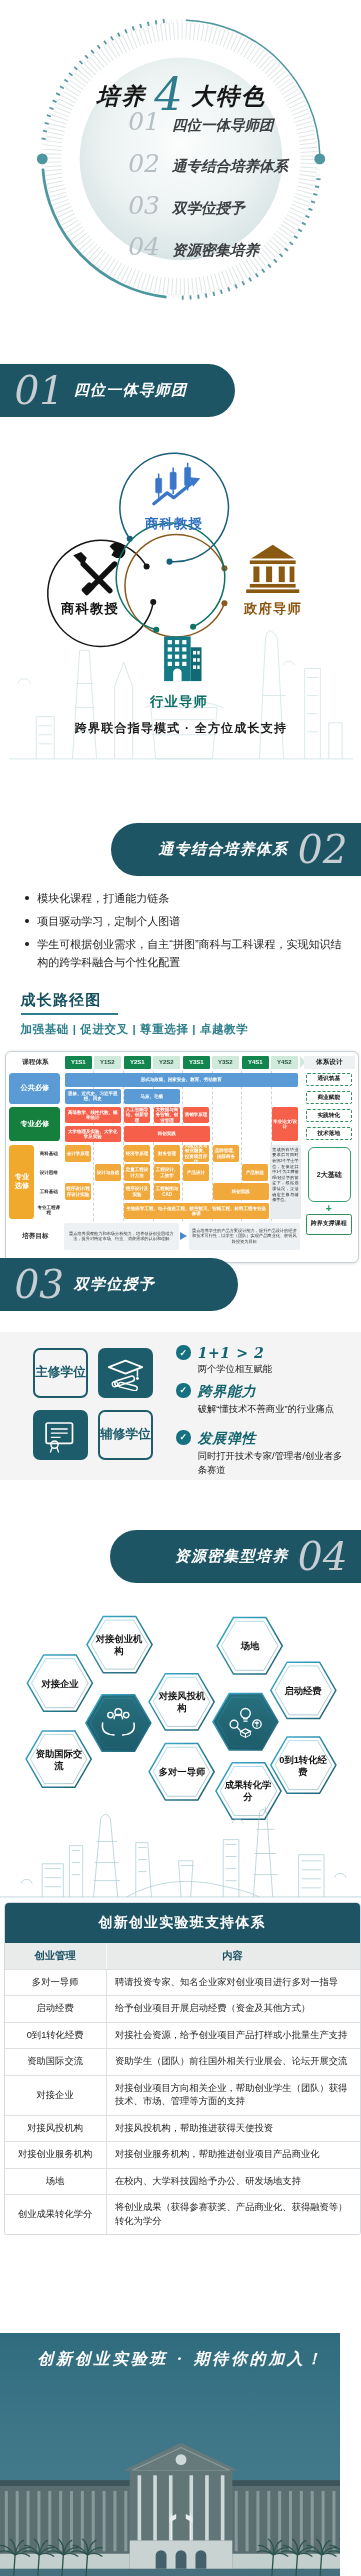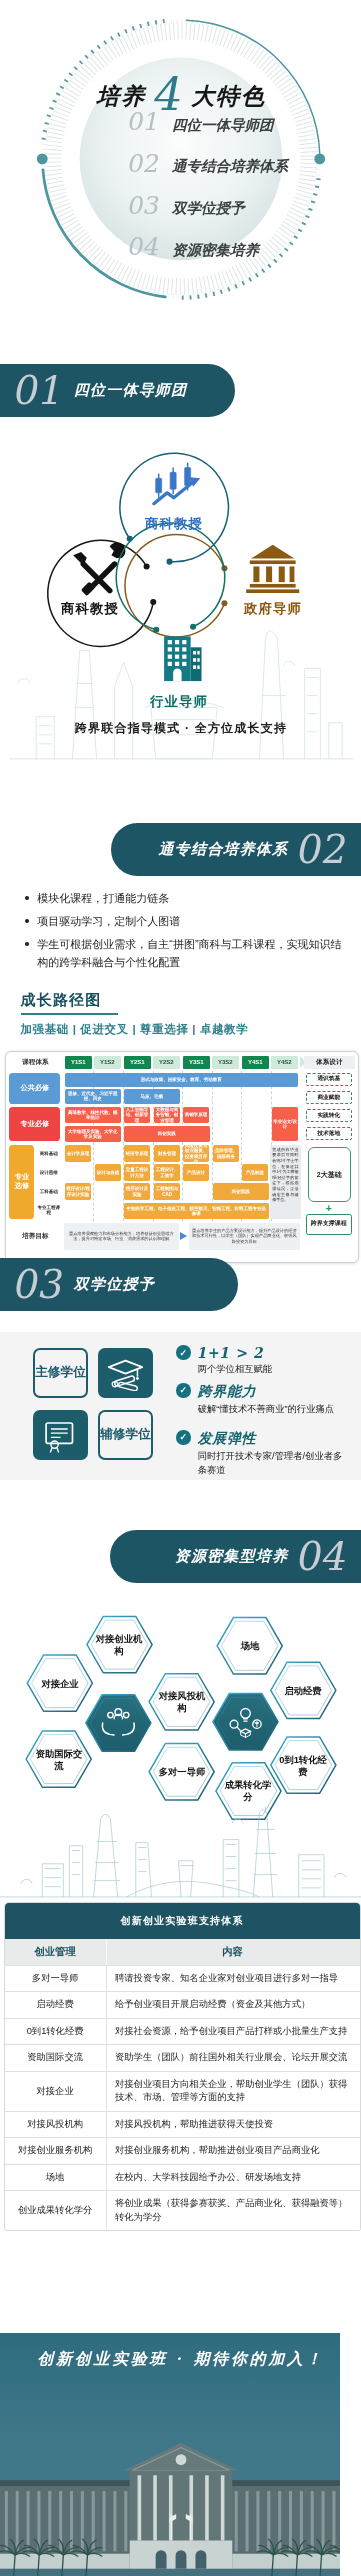--- a/index.html
+++ b/index.html
@@ -52,21 +52,21 @@
   .pt-title{font:italic 700 14px "DejaVu Serif",serif;color:#14646f;letter-spacing:0.6px;}
   .pt-desc{font-size:9.3px;color:#202020;line-height:1.5;margin-top:1.8px;font-weight:500;}
   .check{width:14.5px;height:14.5px;border-radius:50%;background:#15707f;color:#fff;font-size:9px;font-weight:bold;
          display:flex;align-items:center;justify-content:center;flex:none;}
   .point{position:absolute;left:176px;display:flex;gap:7.2px;width:170px;}
   
   .hex-label{position:absolute;width:55px;text-align:center;font-size:9.3px;font-weight:bold;color:#141414;
              line-height:1.3;transform:translate(-50%,-50%);}
   
   .stable{position:absolute;top:1894px;left:3.6px;width:355px;border:0.6px solid #d6dadd;border-radius:4.8px 4.8px 2.4px 2.4px;overflow:hidden;background:#fff;}
-  .stable .title{background:#1d5363;color:#fff;font-size:10px;font-weight:900;letter-spacing:1.2px;
+  .stable .title{background:#1d5363;color:#fff;font-size:14px;font-weight:900;letter-spacing:1.2px;
                  text-align:center;padding:11px 0;}
   .stable .head{display:flex;background:#e9eaea;color:#17505f;font-weight:bold;font-size:10.3px;}
   .stable .head .c1,.stable .row .c1{width:101px;flex:none;display:flex;align-items:center;justify-content:center;text-align:center;padding:6px 3.6px;box-sizing:border-box;}
   .stable .head .c2,.stable .row .c2{flex:1;display:flex;align-items:center;padding:6px 9.7px 6px 8.4px;box-sizing:border-box;border-left:0.6px solid #e0e3e5;}
   .stable .head .c2{justify-content:center;border-left:0.6px solid #f7f8f8;}
   .stable .row{display:flex;border-top:0.6px solid #dde1e3;font-size:9.3px;color:#1d1d1d;line-height:1.45;}
   
   .footer{position:absolute;top:2325px;left:0;width:340px;height:251px;
           background:linear-gradient(180deg,#2f6b7e 0%,#3e7688 38%,#4a7e8d 100%);overflow:hidden;}
   .slogan{position:absolute;top:15.7px;left:0;width:362px;text-align:center;color:#fff;
@@ -247,21 +247,21 @@
       <div class="cell" style="left:294px;top:3.6px;width:0;height:0;border-top:6.6px solid transparent;border-bottom:6.6px solid transparent;border-left:6px solid #cfeadb"></div>
       <div class="cell" style="left:298px;top:3.6px;width:51px;height:13.3px;background:#eef1f2;font-size:6.6px;font-weight:bold;color:#222;border-radius:1.2px">体系设计</div>
       <div class="vline" style="left:87px;top:19.3px;height:150px"></div>
       <div class="vline" style="left:117px;top:19.3px;height:150px"></div>
       <div class="vline" style="left:147px;top:19.3px;height:150px"></div>
       <div class="vline" style="left:176px;top:19.3px;height:150px"></div>
       <div class="vline" style="left:206px;top:19.3px;height:150px"></div>
       <div class="vline" style="left:235px;top:19.3px;height:150px"></div>
       <div class="vline" style="left:265px;top:19.3px;height:150px"></div>
       <div class="cell glabel" style="left:3.6px;top:20.5px;width:51px;height:31px;background:#5b9bd5;padding:0 2.4px">公共必修</div>
-      <div class="cell glabel" style="left:3.6px;top:55px;width:51px;height:34px;background:#ef4444;padding:0 2.4px">专业必修</div>
+      <div class="cell glabel" style="left:3.6px;top:55px;width:51px;height:34px;background:#15803d;padding:0 2.4px">专业必修</div>
       <div class="cell glabel" style="left:3.6px;top:93px;width:25px;height:74px;background:#f0a92c;padding:0 2.4px">专业选修</div>
       <div class="cell sub" style="left:31px;top:93px;width:24px;height:17px">商科基础</div>
       <div class="cell sub" style="left:31px;top:112px;width:24px;height:17px">设计思维</div>
       <div class="cell sub" style="left:31px;top:131px;width:24px;height:17px">工科基础</div>
       <div class="cell sub" style="left:31px;top:148px;width:24px;height:20.5px">专业工程课程</div>
       <div class="cell" style="left:3.6px;top:170px;width:52px;height:29px;font-size:6.6px;font-weight:bold;color:#333;line-height:1.3">培养目标</div>
       <div class="cell bar" style="left:59px;top:20.5px;width:233px;height:14.5px;background:#5b9bd5">形式与政策、国家安全、教育、劳动教育</div>
       <div class="cell bar" style="left:59px;top:37px;width:56px;height:14.5px;background:#5b9bd5">思修、近代史、习近平思想、四史</div>
       <div class="cell bar" style="left:118px;top:37px;width:56px;height:14.5px;background:#5b9bd5">马原、毛概</div>
       <div class="cell bar" style="left:59px;top:55px;width:56px;height:15.7px;background:#f6604a">高等数学、线性代数、概率统计</div>

